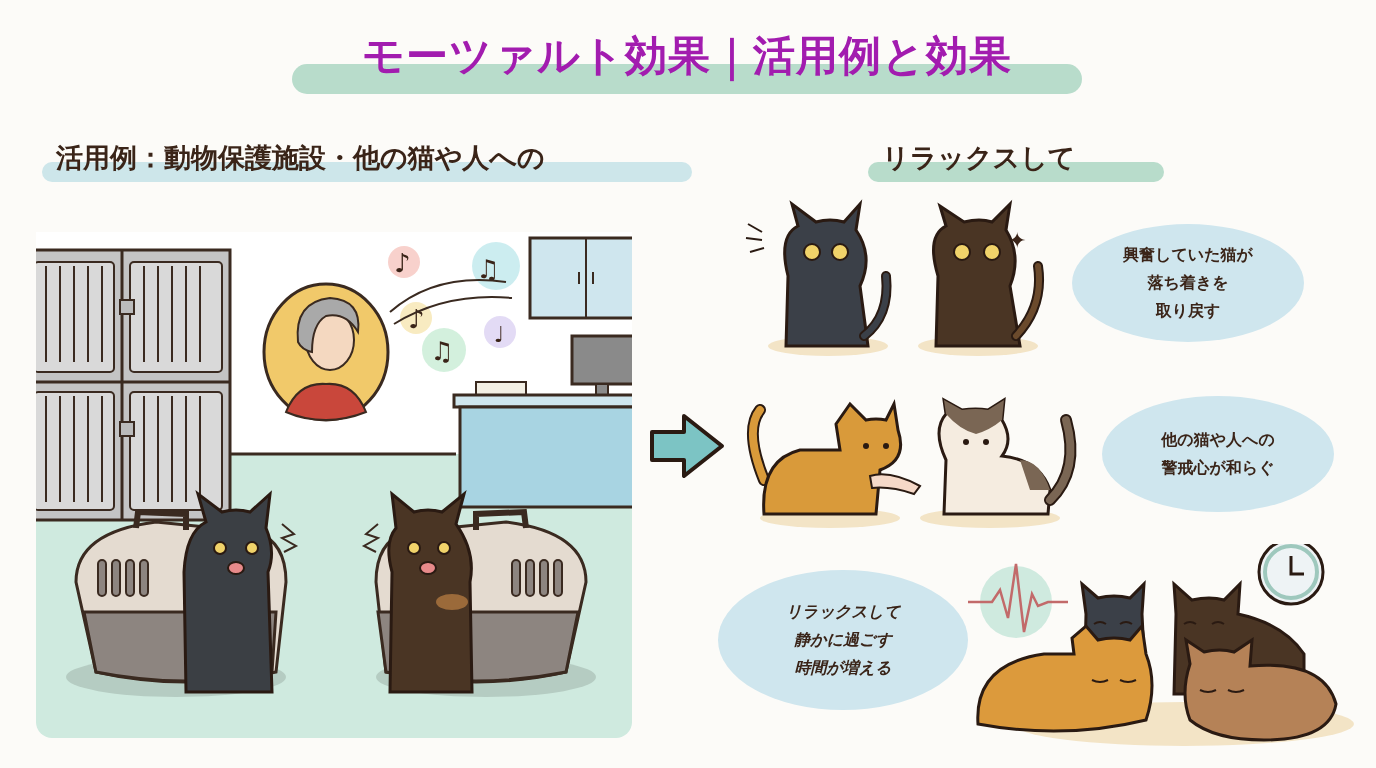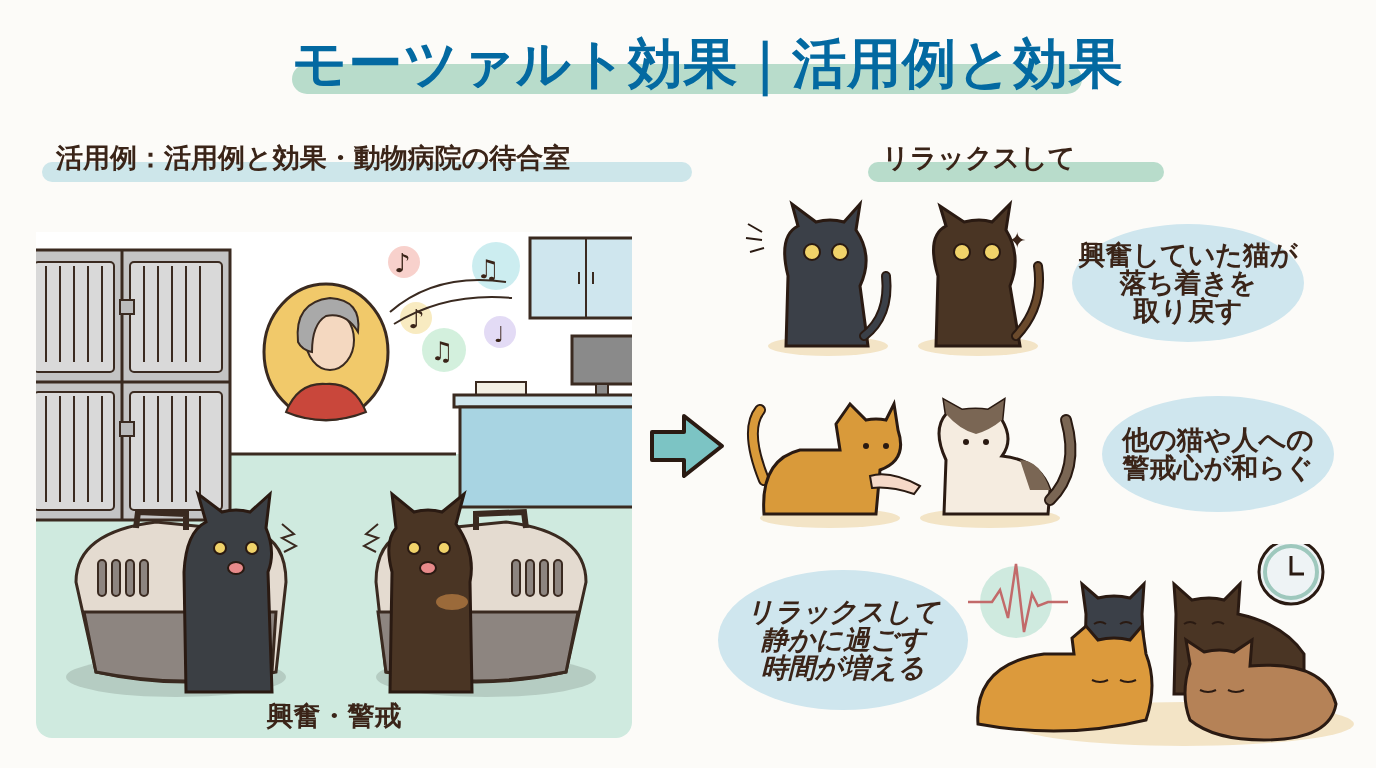--- a/index.html
+++ b/index.html
@@ -10,47 +10,47 @@
     color: #3a2418;
     position: relative;
   }
   .abs { position: absolute; }
 
   
   .title-wrap { left: 292px; top: 24px; width: 790px; height: 72px; }
   .title-band { left: 0; top: 40px; width: 790px; height: 30px; background: #b8dccb; border-radius: 15px; }
   .title-text {
     left: 0; top: 4px; width: 790px; text-align: center;
-    font-size: 54px; font-weight: bold; letter-spacing: 1px; color: #0369a1;
+    font-size: 42px; font-weight: bold; letter-spacing: 1px; color: #a21caf;
     white-space: nowrap;
   }
 
   .h2-band { position: absolute; height: 20px; border-radius: 10px; }
   .h2-text { position: absolute; font-size: 27px; font-weight: bold; white-space: nowrap; color: #3a2418; }
 
   
   .scene { left: 36px; top: 232px; width: 596px; height: 506px; border-radius: 0 0 16px 16px; overflow: hidden; background: #ffffff; }
   .floor { left: 0; top: 222px; width: 596px; height: 284px; background: #cfeadf; }
 
   .oval { position: absolute; border-radius: 50%; background: #cfe6ee; display: flex; align-items: center; justify-content: center; text-align: center; }
-  .oval span { font-size: 27px; font-weight: bold; line-height: 28px; color: #3a2418; white-space: pre-line; }
+  .oval span { font-size: 16px; font-weight: bold; line-height: 28px; color: #3a2418; white-space: pre-line; }
 
   .caption { font-size: 27px; font-weight: bold; color: #3a2418; }
 </style>
 </head>
 <body>
 
 <div class="abs title-wrap">
   <div class="abs title-band"></div>
   <div class="abs title-text">モーツァルト効果｜活用例と効果</div>
 </div>
 
 <div class="abs" style="left:42px;top:138px;width:650px;height:46px;">
   <div class="h2-band" style="left:0;top:24px;width:650px;background:#cde6ea;"></div>
-  <div class="h2-text" style="left:14px;top:2px;">活用例：活用例と効果・動物病院の待合室</div>
+  <div class="h2-text" style="left:14px;top:2px;">活用例：動物保護施設・他の猫や人への</div>
 </div>
 
 <div class="abs" style="left:868px;top:138px;width:296px;height:46px;">
   <div class="h2-band" style="left:0;top:24px;width:296px;background:#b8dccb;"></div>
   <div class="h2-text" style="left:14px;top:2px;">リラックスして</div>
 </div>
 
 <div class="abs scene">
   <div class="abs floor"></div>
   <svg class="abs" style="left:0;top:0;" width="596" height="506" viewBox="0 0 596 506">
@@ -164,21 +164,20 @@
     </g>
     <g>
       <path d="M354 460 L356 340 Q348 310 360 296 L356 262 L378 280 Q392 276 406 280 L428 262 L420 292 Q440 320 434 350 L436 460Z" fill="#4a3524" stroke="#2a1a12" stroke-width="3"></path>
       <ellipse cx="416" cy="370" rx="16" ry="8" fill="#9b6a3a"></ellipse>
       <circle cx="378" cy="316" r="6" fill="#f1d36a" stroke="#2a1a12" stroke-width="2"></circle>
       <circle cx="408" cy="316" r="6" fill="#f1d36a" stroke="#2a1a12" stroke-width="2"></circle>
       <ellipse cx="392" cy="336" rx="8" ry="6" fill="#e88a8a" stroke="#2a1a12" stroke-width="2"></ellipse>
       <path d="M342 292 L330 302 L342 306 L328 314 L340 320" stroke="#3a2a20" stroke-width="2" fill="none"></path>
     </g>
   </svg>
-  <div class="abs caption" style="left:0;top:466px;width:596px;text-align:center;">興奮・警戒</div>
 </div>
 
 <svg class="abs" style="left:648px;top:410px;" width="80" height="70" viewBox="0 0 80 70">
   <path d="M4 22 L36 22 L36 6 L74 36 L36 66 L36 50 L4 50Z" fill="#7cc4c4" stroke="#2a1a12" stroke-width="4" stroke-linejoin="round"></path>
 </svg>
 
 <svg class="abs" style="left:740px;top:196px;" width="320" height="170" viewBox="0 0 320 170">
   <ellipse cx="88" cy="150" rx="60" ry="10" fill="#f3e4c6"></ellipse>
   <ellipse cx="238" cy="150" rx="60" ry="10" fill="#f3e4c6"></ellipse>
   <g stroke="#2a1a12" stroke-width="2" fill="none">

